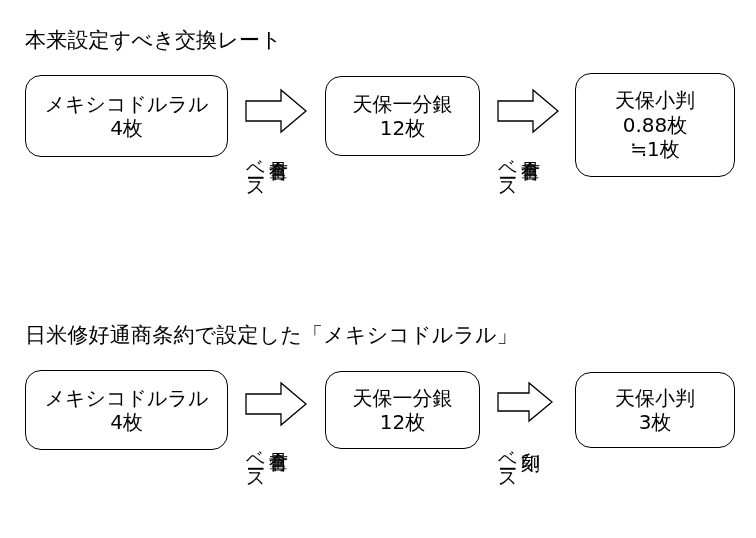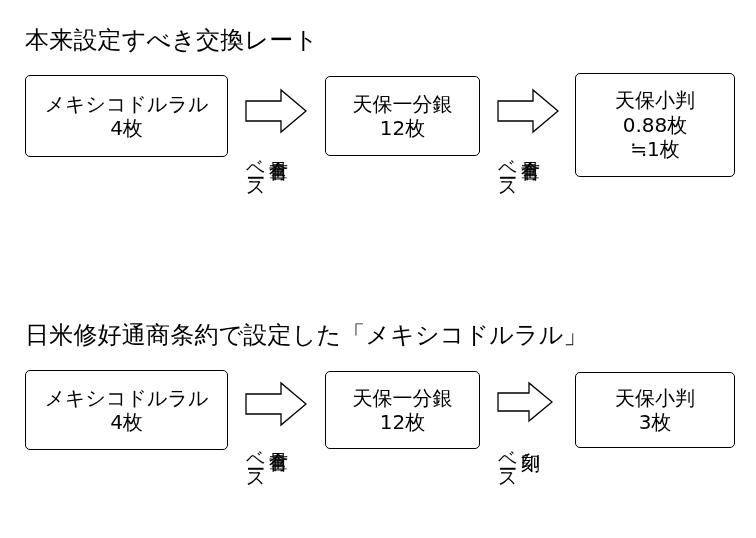--- a/index.html
+++ b/index.html
@@ -23,41 +23,41 @@
     top: 0;
     width: 756px;
   }
   #section-1 { top: 0px; }
   #section-2 { top: 295px; }
 
   .section-title {
     position: absolute;
     left: 25px;
     top: 26px;
-    font-size: 24px;
+    font-size: 21px;
     line-height: 28px;
     white-space: nowrap;
     letter-spacing: 0.2px;
     text-align: right;
   }
 
   .flow {
     position: absolute;
     left: 0;
     top: 0;
     width: 756px;
     height: 240px;
   }
 
   
   .node {
     position: absolute;
     box-sizing: border-box;
     border: 1.6px solid #000000;
-    border-radius: 5px;
+    border-radius: 16px;
     background: #ffffff;
     display: flex;
     flex-direction: column;
     align-items: center;
     justify-content: center;
     text-align: center;
     line-height: 1.22;
     font-size: 20px;
     white-space: nowrap;
   }

